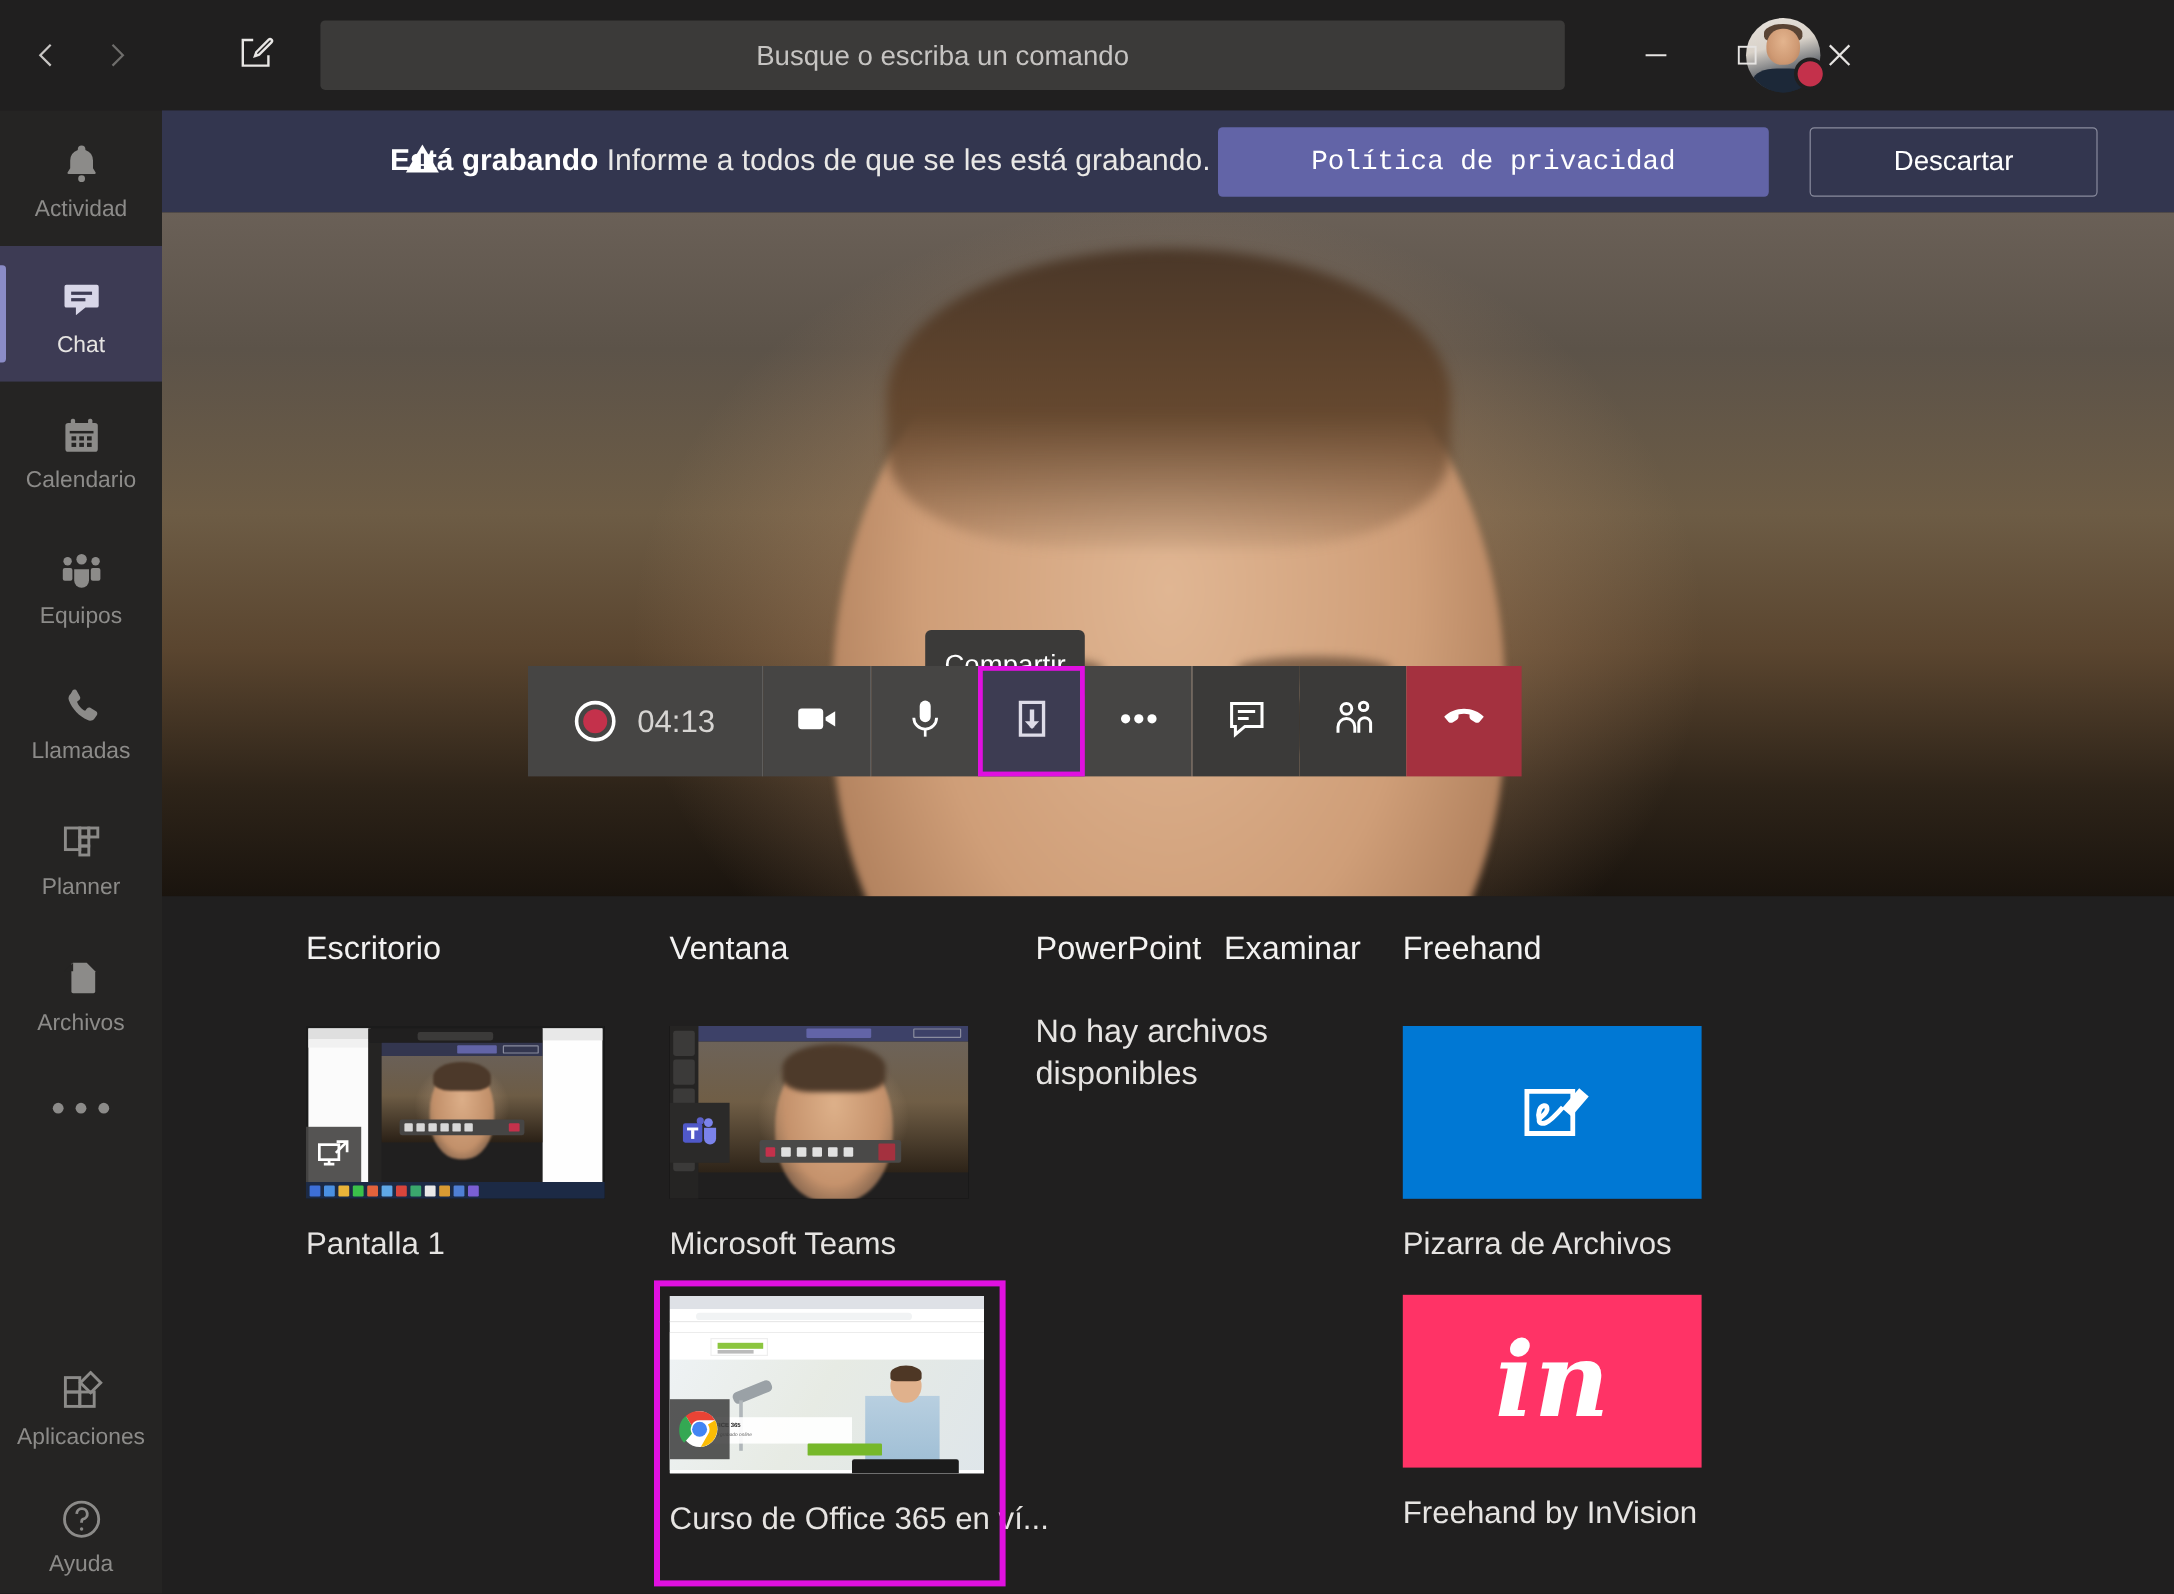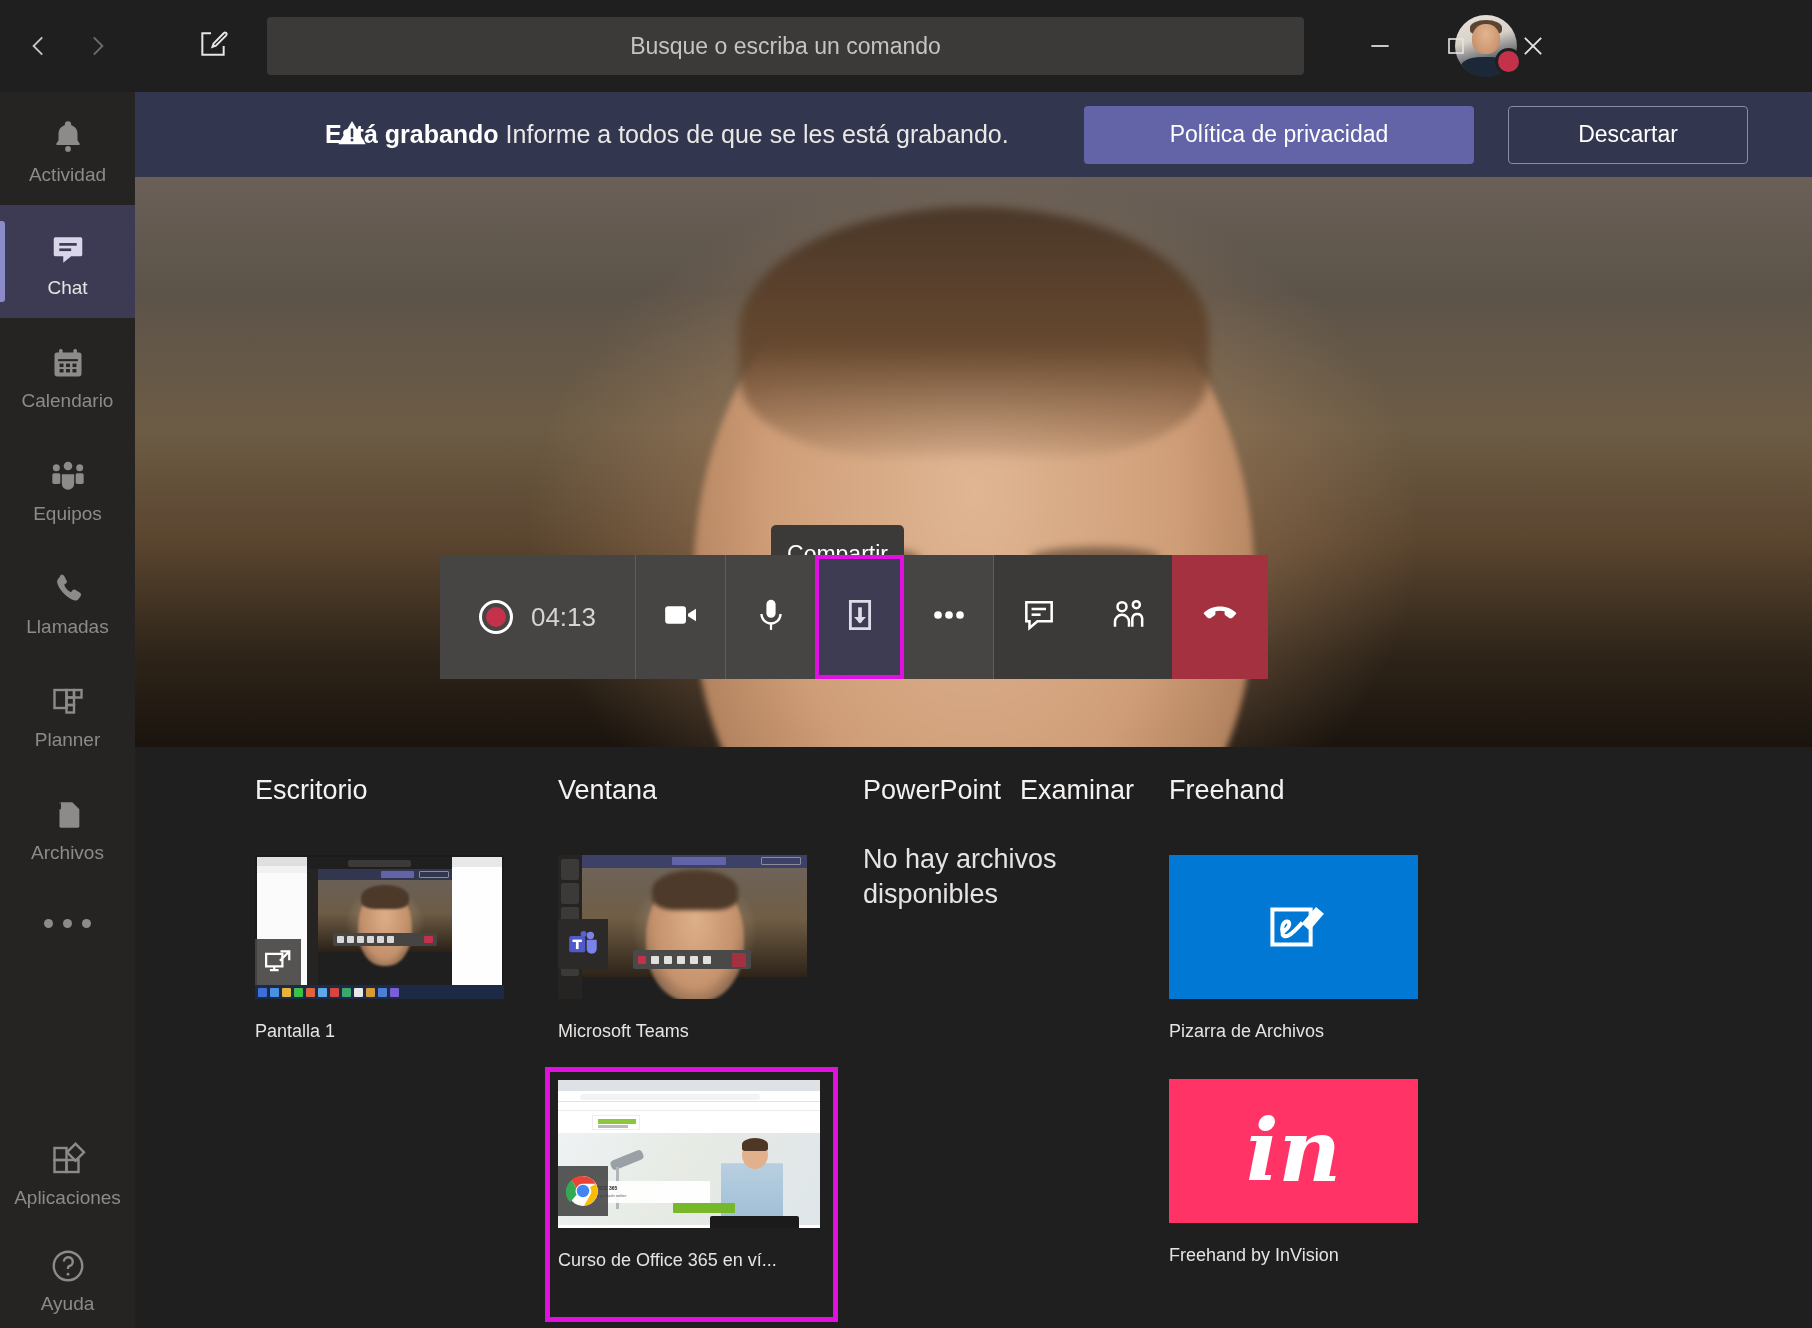--- a/index.html
+++ b/index.html
@@ -92,21 +92,21 @@
     position: absolute; left: 135px; top: 92px; width: 1677px; height: 85px;
     background: #33364f; display: flex; align-items: center; padding: 0 64px 0 190px;
   }
   .banner-warn { position: absolute; left: 202px; top: 50%; transform: translateY(-50%); }
   .banner-text { font-size: 25px; color: #e9e8e6; flex: 1; }
   .banner-text b { font-weight: bold; color: #fff; }
   .banner-btn {
     height: 58px; border-radius: 4px; font-size: 23px; color: #fff;
     display: flex; align-items: center; justify-content: center; cursor: pointer; white-space: nowrap;
   }
-  .banner-btn.primary { background: #6264a7; width: 390px; margin-right: 34px; }
+  .banner-btn.primary { background: #6264a7; width: 459px; margin-right: 34px; font-family: Liberation Mono, monospace; }
   .banner-btn.ghost { border: 1px solid #8a8c9e; width: 240px; }
 
   
   .stage {
     position: absolute; left: 135px; top: 177px; width: 1677px; height: 570px;
     overflow: hidden;
     background:
       radial-gradient(ellipse 620px 500px at 50% 62%, rgba(236,196,160,0.55) 0%, rgba(198,152,112,0.30) 42%, rgba(0,0,0,0) 72%),
       linear-gradient(180deg, #6a6057 0%, #5c5349 20%, #6d5c45 44%, #5a452f 64%, #2e2419 84%, #1a140e 100%);
   }
@@ -143,21 +143,21 @@
     display: flex; align-items: center; justify-content: center;
   }
   .tooltip::after {
     content: ""; position: absolute; left: 50%; bottom: -11px; transform: translateX(-50%);
     border-left: 11px solid transparent; border-right: 11px solid transparent;
     border-top: 12px solid #3b3a39;
   }
 
   
   .callbar {
-    position: absolute; left: 305px; top: 378px; height: 124px;
+    position: absolute; left: 305px; top: 378px; height: 92px;
     display: flex; align-items: stretch;
   }
   .cb-seg {
     background: #464544; display: flex; align-items: center; justify-content: center;
   }
   .cb-rec { width: 195px; gap: 18px; }
   .cb-rec .rec-ring {
     width: 34px; height: 34px; border-radius: 50%; border: 3px solid #fff;
     display: flex; align-items: center; justify-content: center;
   }
@@ -176,21 +176,21 @@
 
   
   .sharepanel {
     position: absolute; left: 135px; top: 747px; width: 1677px; height: 581px;
     background: #201f1f;
   }
   .col-head {
     position: absolute; font-size: 27px; font-weight: normal; color: #f3f2f1;
   }
   .col-head.plain { font-weight: normal; }
-  .tile-label { font-size: 18px; color: #e6e4e2; white-space: nowrap; }
+  .tile-label { font-size: 26px; color: #e6e4e2; white-space: nowrap; }
 
   .thumb {
     position: relative; overflow: hidden; cursor: pointer; background: #111;
   }
   .tile { position: absolute; cursor: pointer; }
   .tile.selected { outline: 5px solid #e010e0; }
 
   
   .dt { position: absolute; inset: 0; background: #1b1b1b; }
   .dt .winL { position: absolute; left: 2px; top: 2px; width: 52px; bottom: 14px; background: #fbfbfb; }

